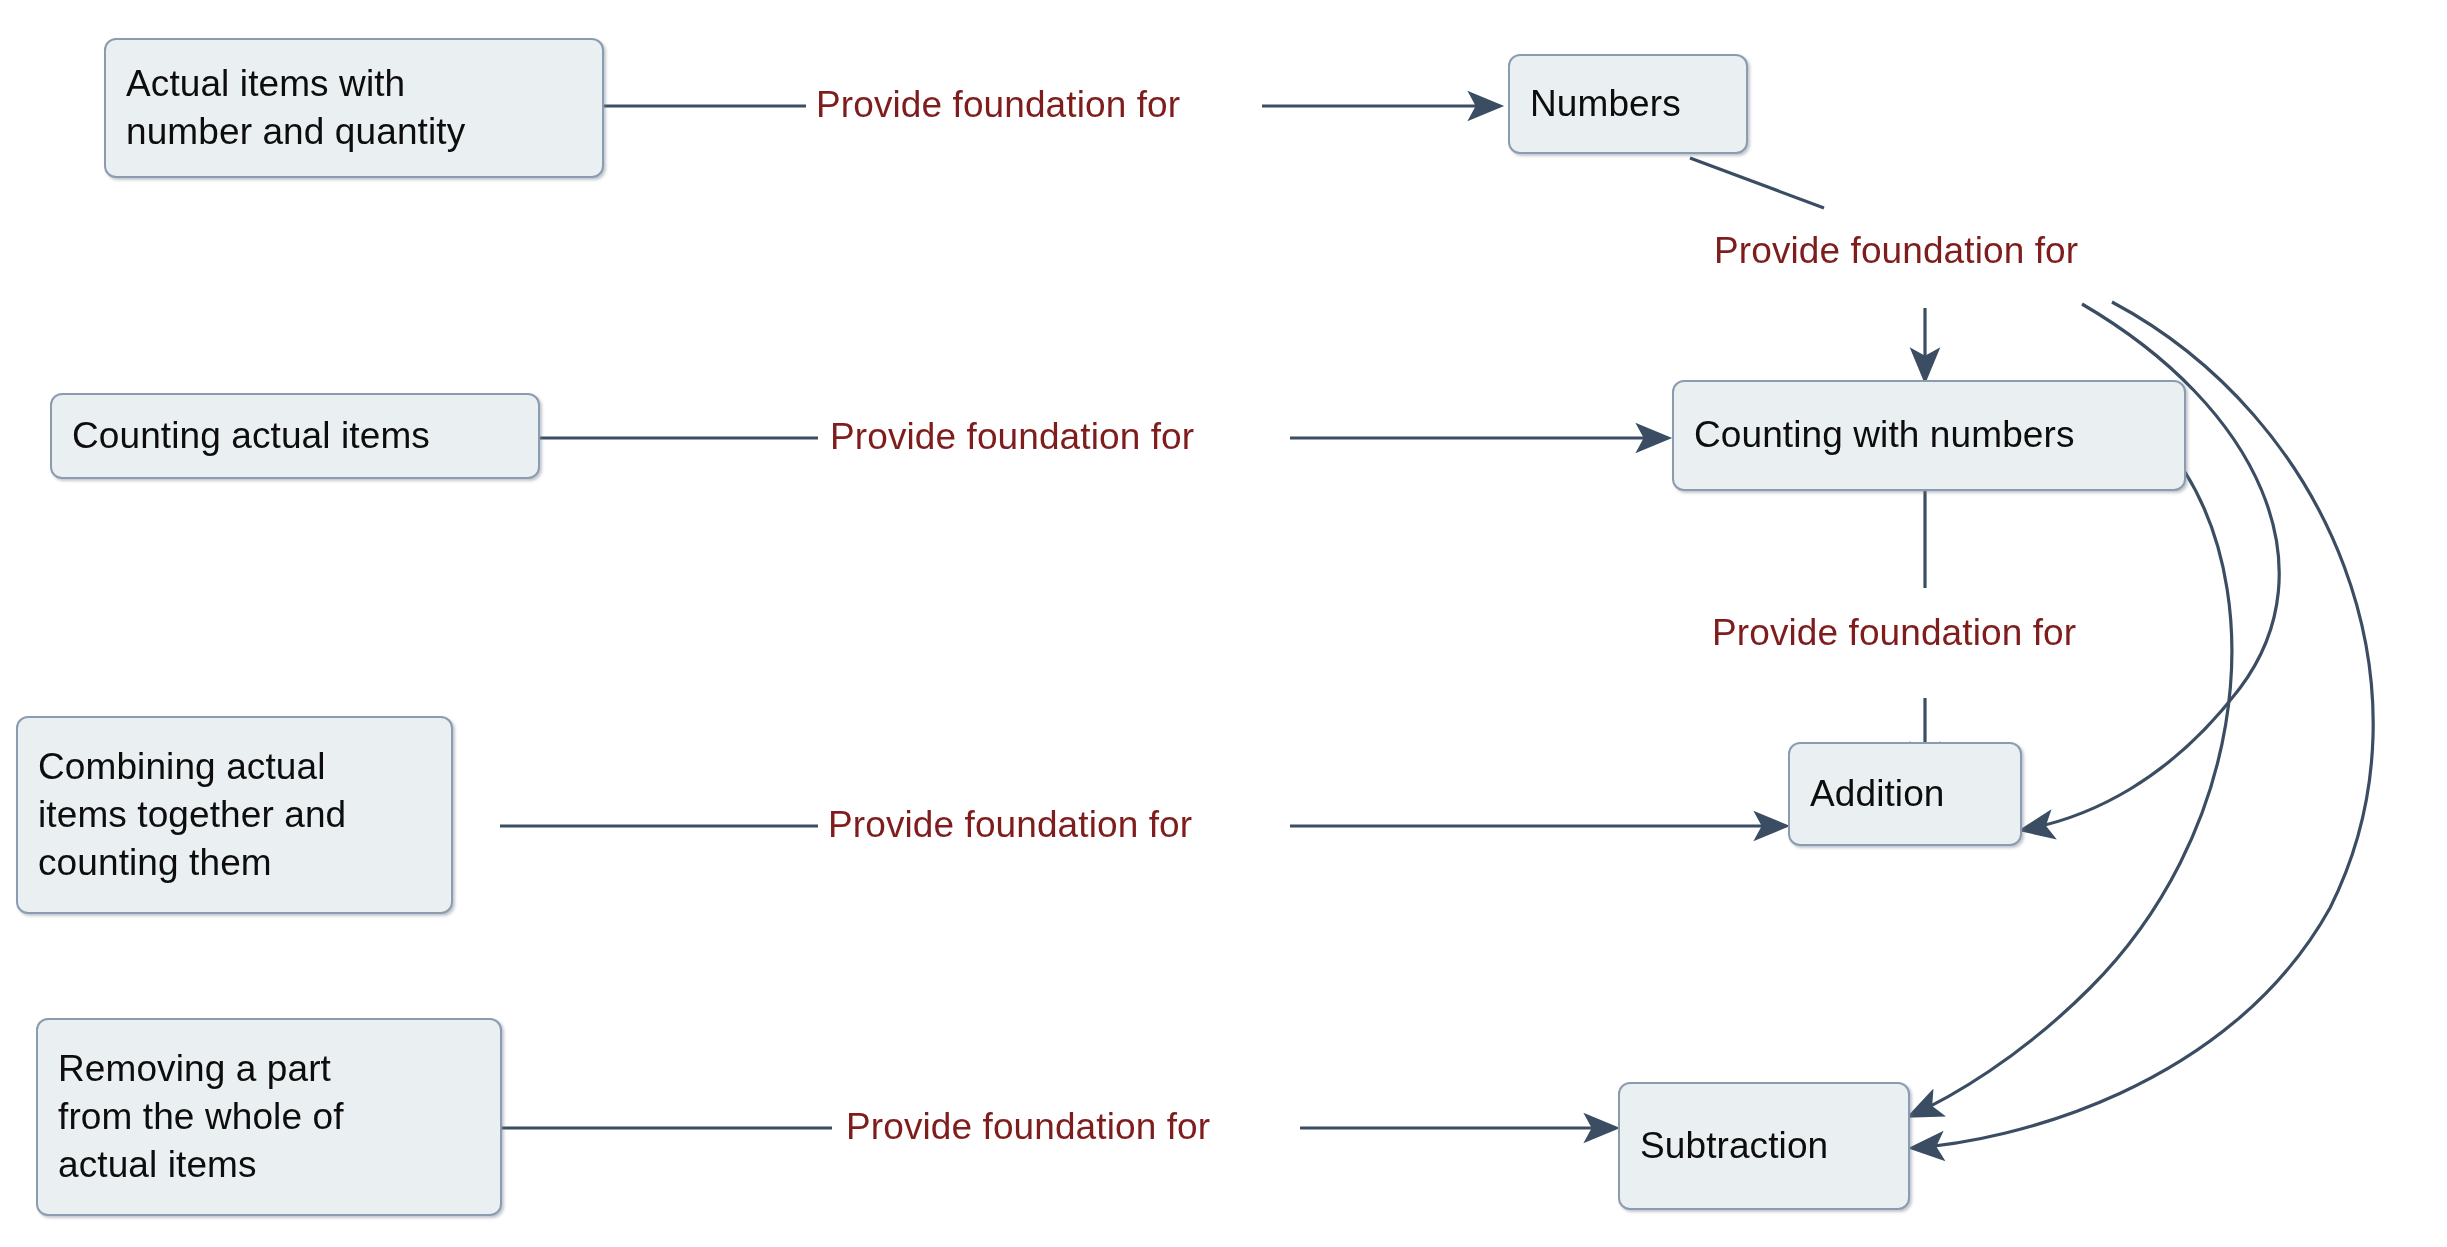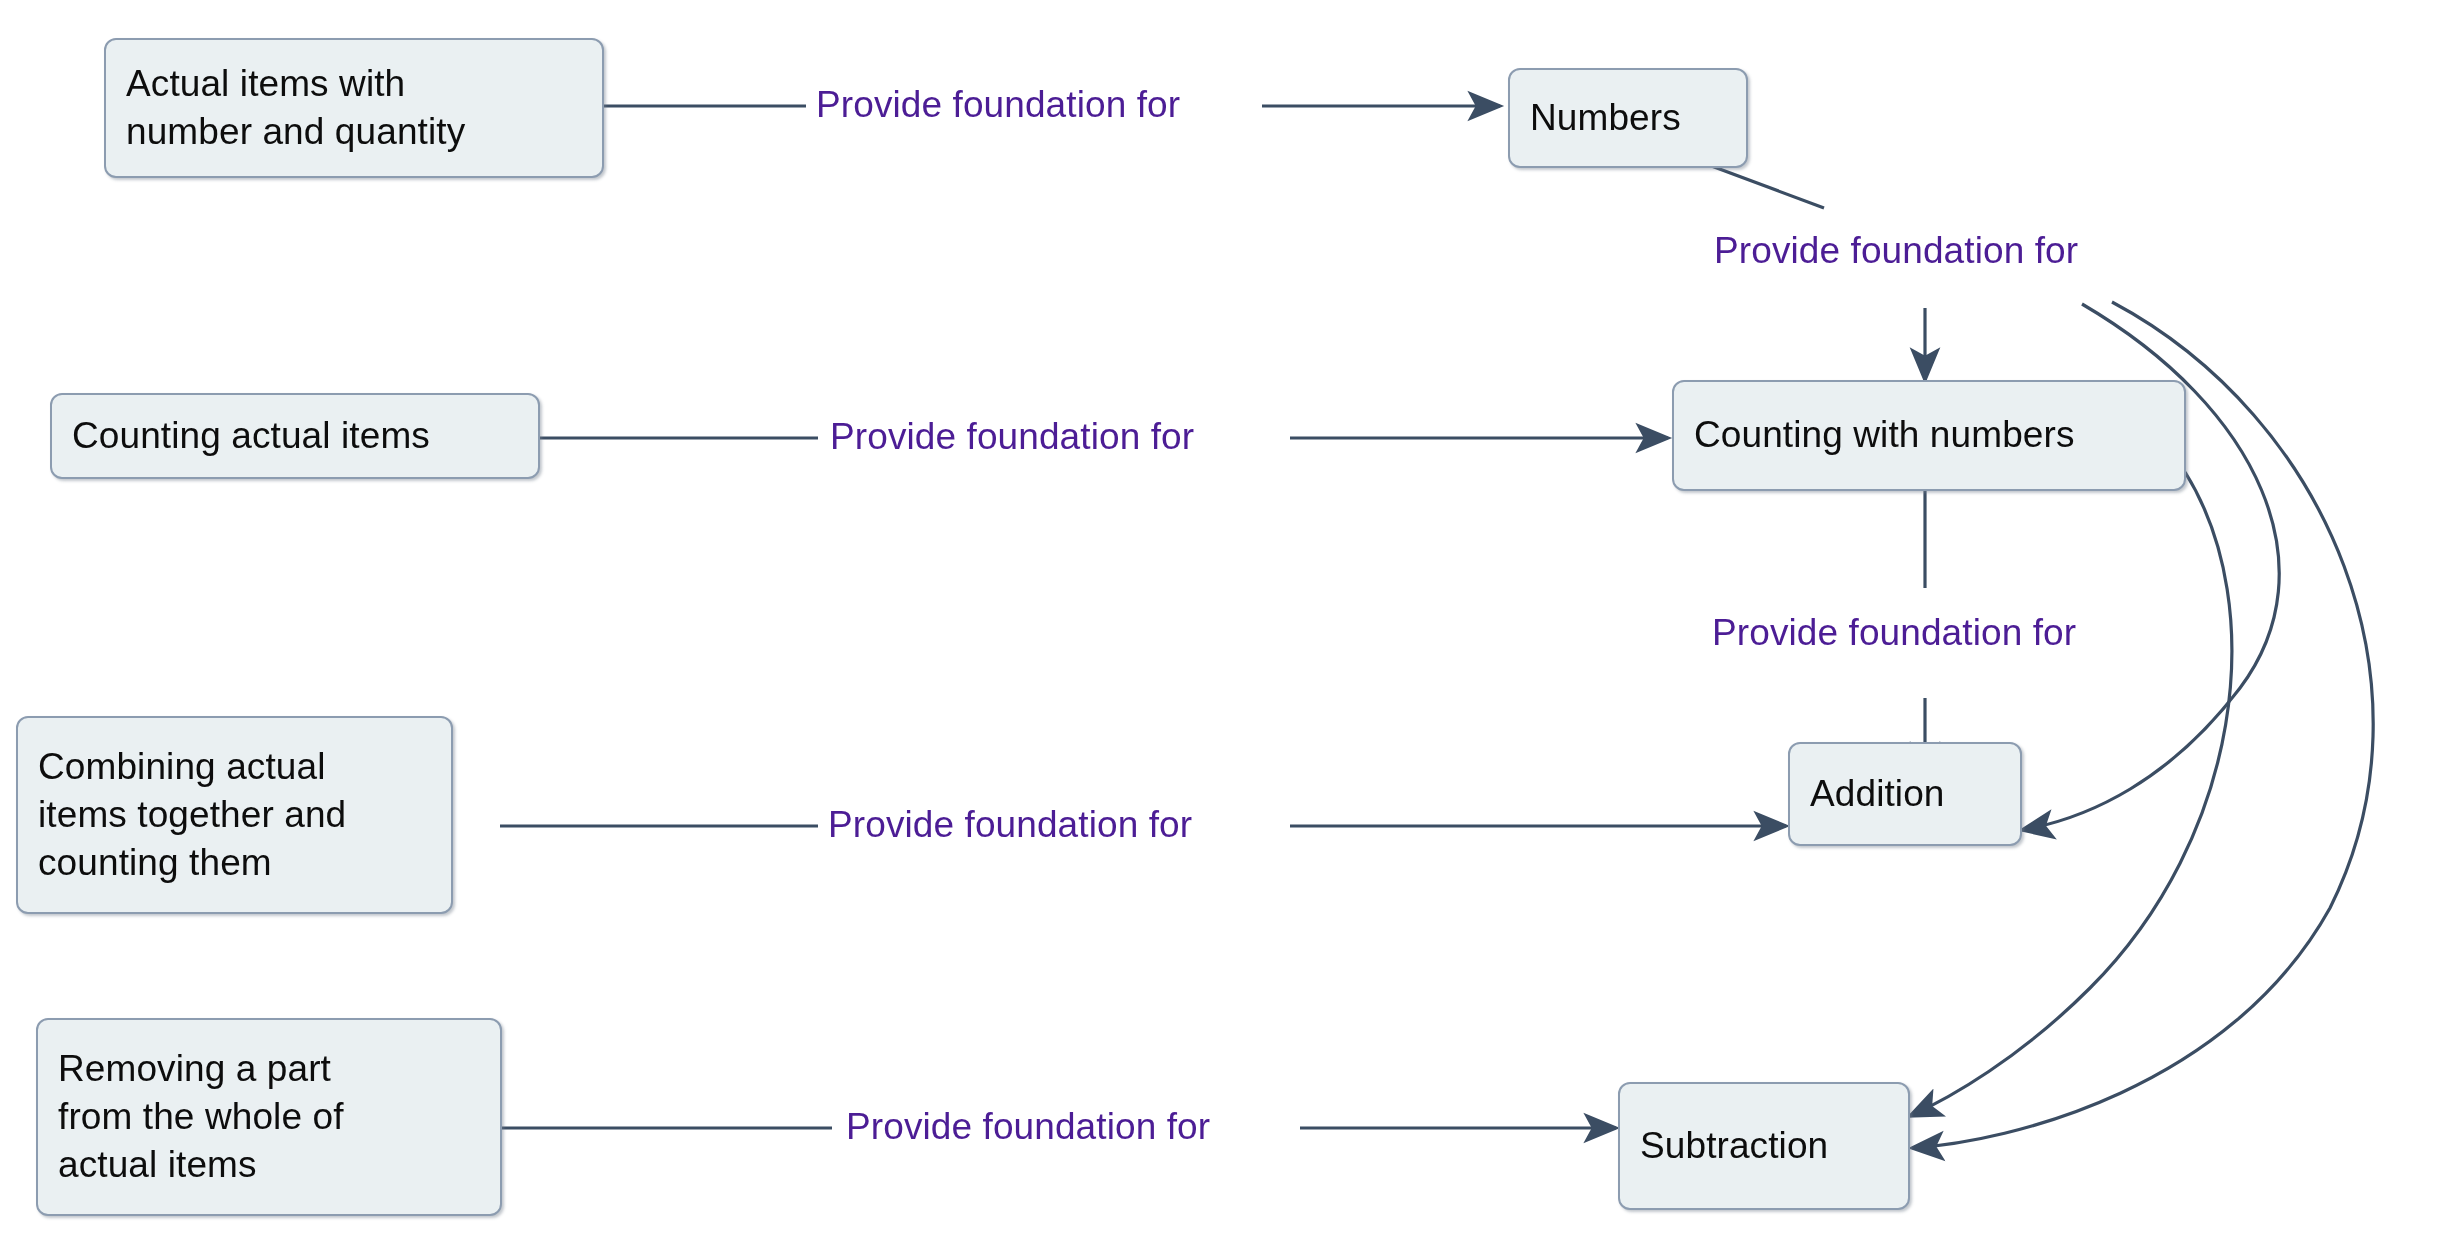--- a/index.html
+++ b/index.html
@@ -13,21 +13,21 @@
         border:2px solid #8c9cb0;
         border-radius:12px;
         box-shadow:2px 2px 3px rgba(120,130,145,0.45);
         display:flex;align-items:center;
         color:#0d0d0d;
         font-size:37px;line-height:1.30;
         letter-spacing:0.1px;}
   .node .txt{padding:0 20px;white-space:pre-line;}
   .node.center .txt{width:100%;text-align:left;}
 
-  .edge-label{position:absolute;color:#4c1d95;font-size:37px;
+  .edge-label{position:absolute;color:#7f1d1d;font-size:37px;
               white-space:nowrap;letter-spacing:0.1px;}
 </style>
 </head>
 <body>
 
 <div id="canvas">
 
   <svg class="edges" viewBox="0 0 2447 1247" xmlns="http://www.w3.org/2000/svg">
     <defs>
       <marker id="ah" markerWidth="12" markerHeight="10" refX="10.2" refY="5" orient="auto" markerUnits="strokeWidth">
@@ -86,21 +86,21 @@
 items together and
 counting them</span>
   </div>
 
   <div class="node" style="left:36px;top:1010px;width:466px;height:198px;">
     <span class="txt">Removing a part
 from the whole of
 actual items</span>
   </div>
 
-  <div class="node center" style="left:1508px;top:60px;width:240px;height:100px;">
+  <div class="node center" style="left:1508px;top:46px;width:240px;height:100px;">
     <span class="txt">Numbers</span>
   </div>
 
   <div class="node center" style="left:1672px;top:372px;width:514px;height:111px;">
     <span class="txt">Counting with numbers</span>
   </div>
 
   <div class="node center" style="left:1788px;top:734px;width:234px;height:104px;">
     <span class="txt">Addition</span>
   </div>

